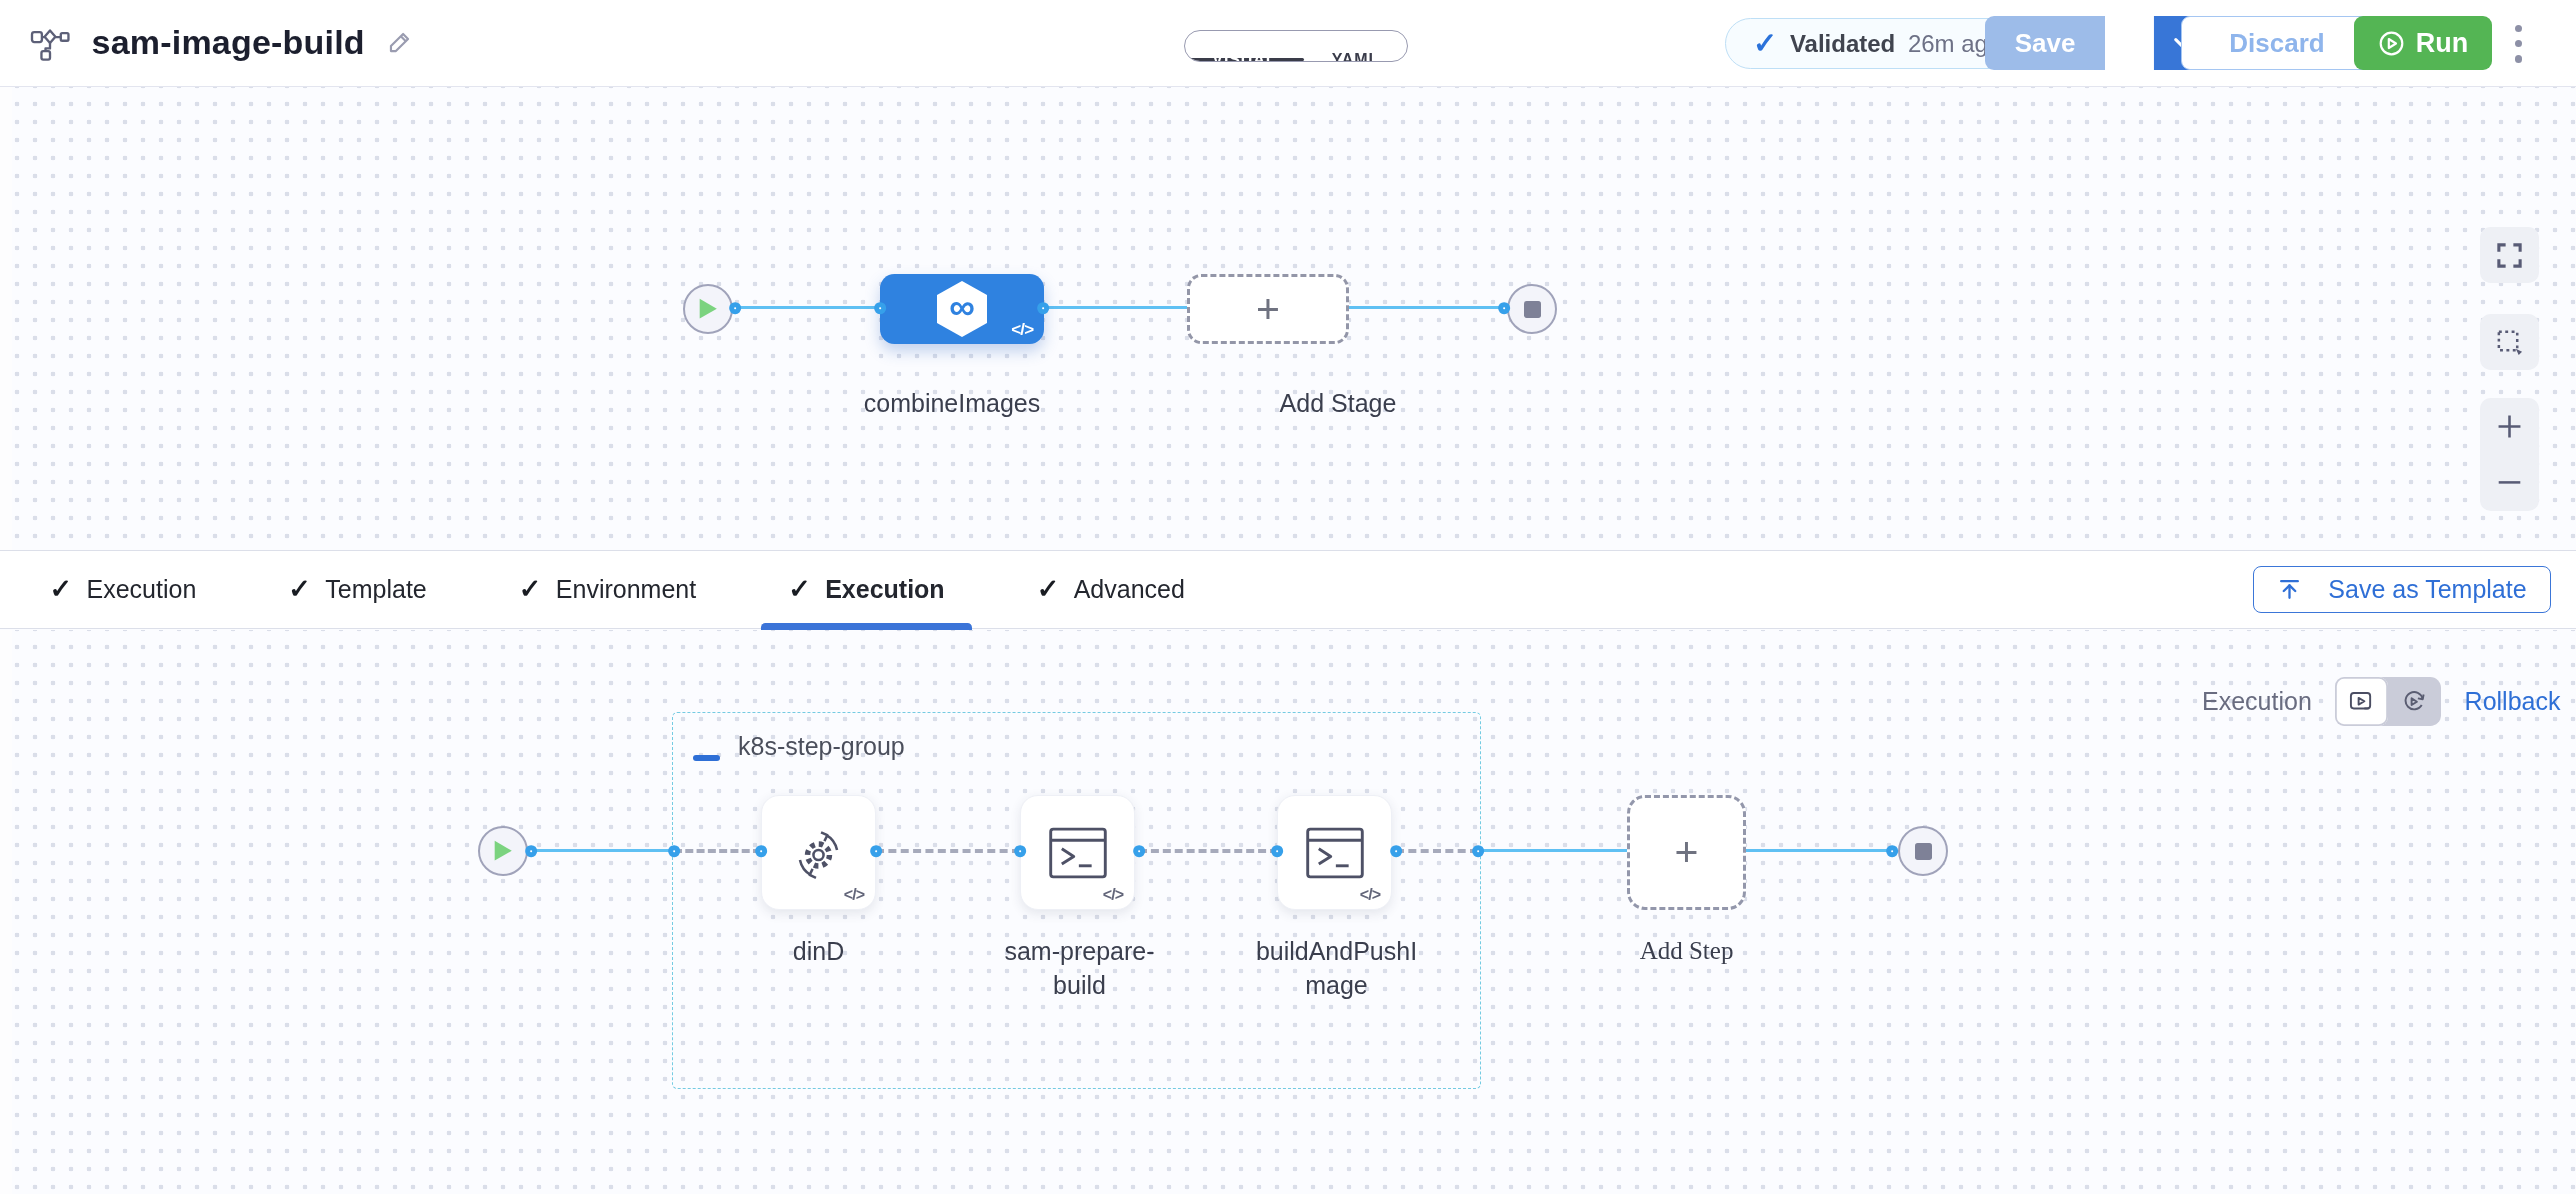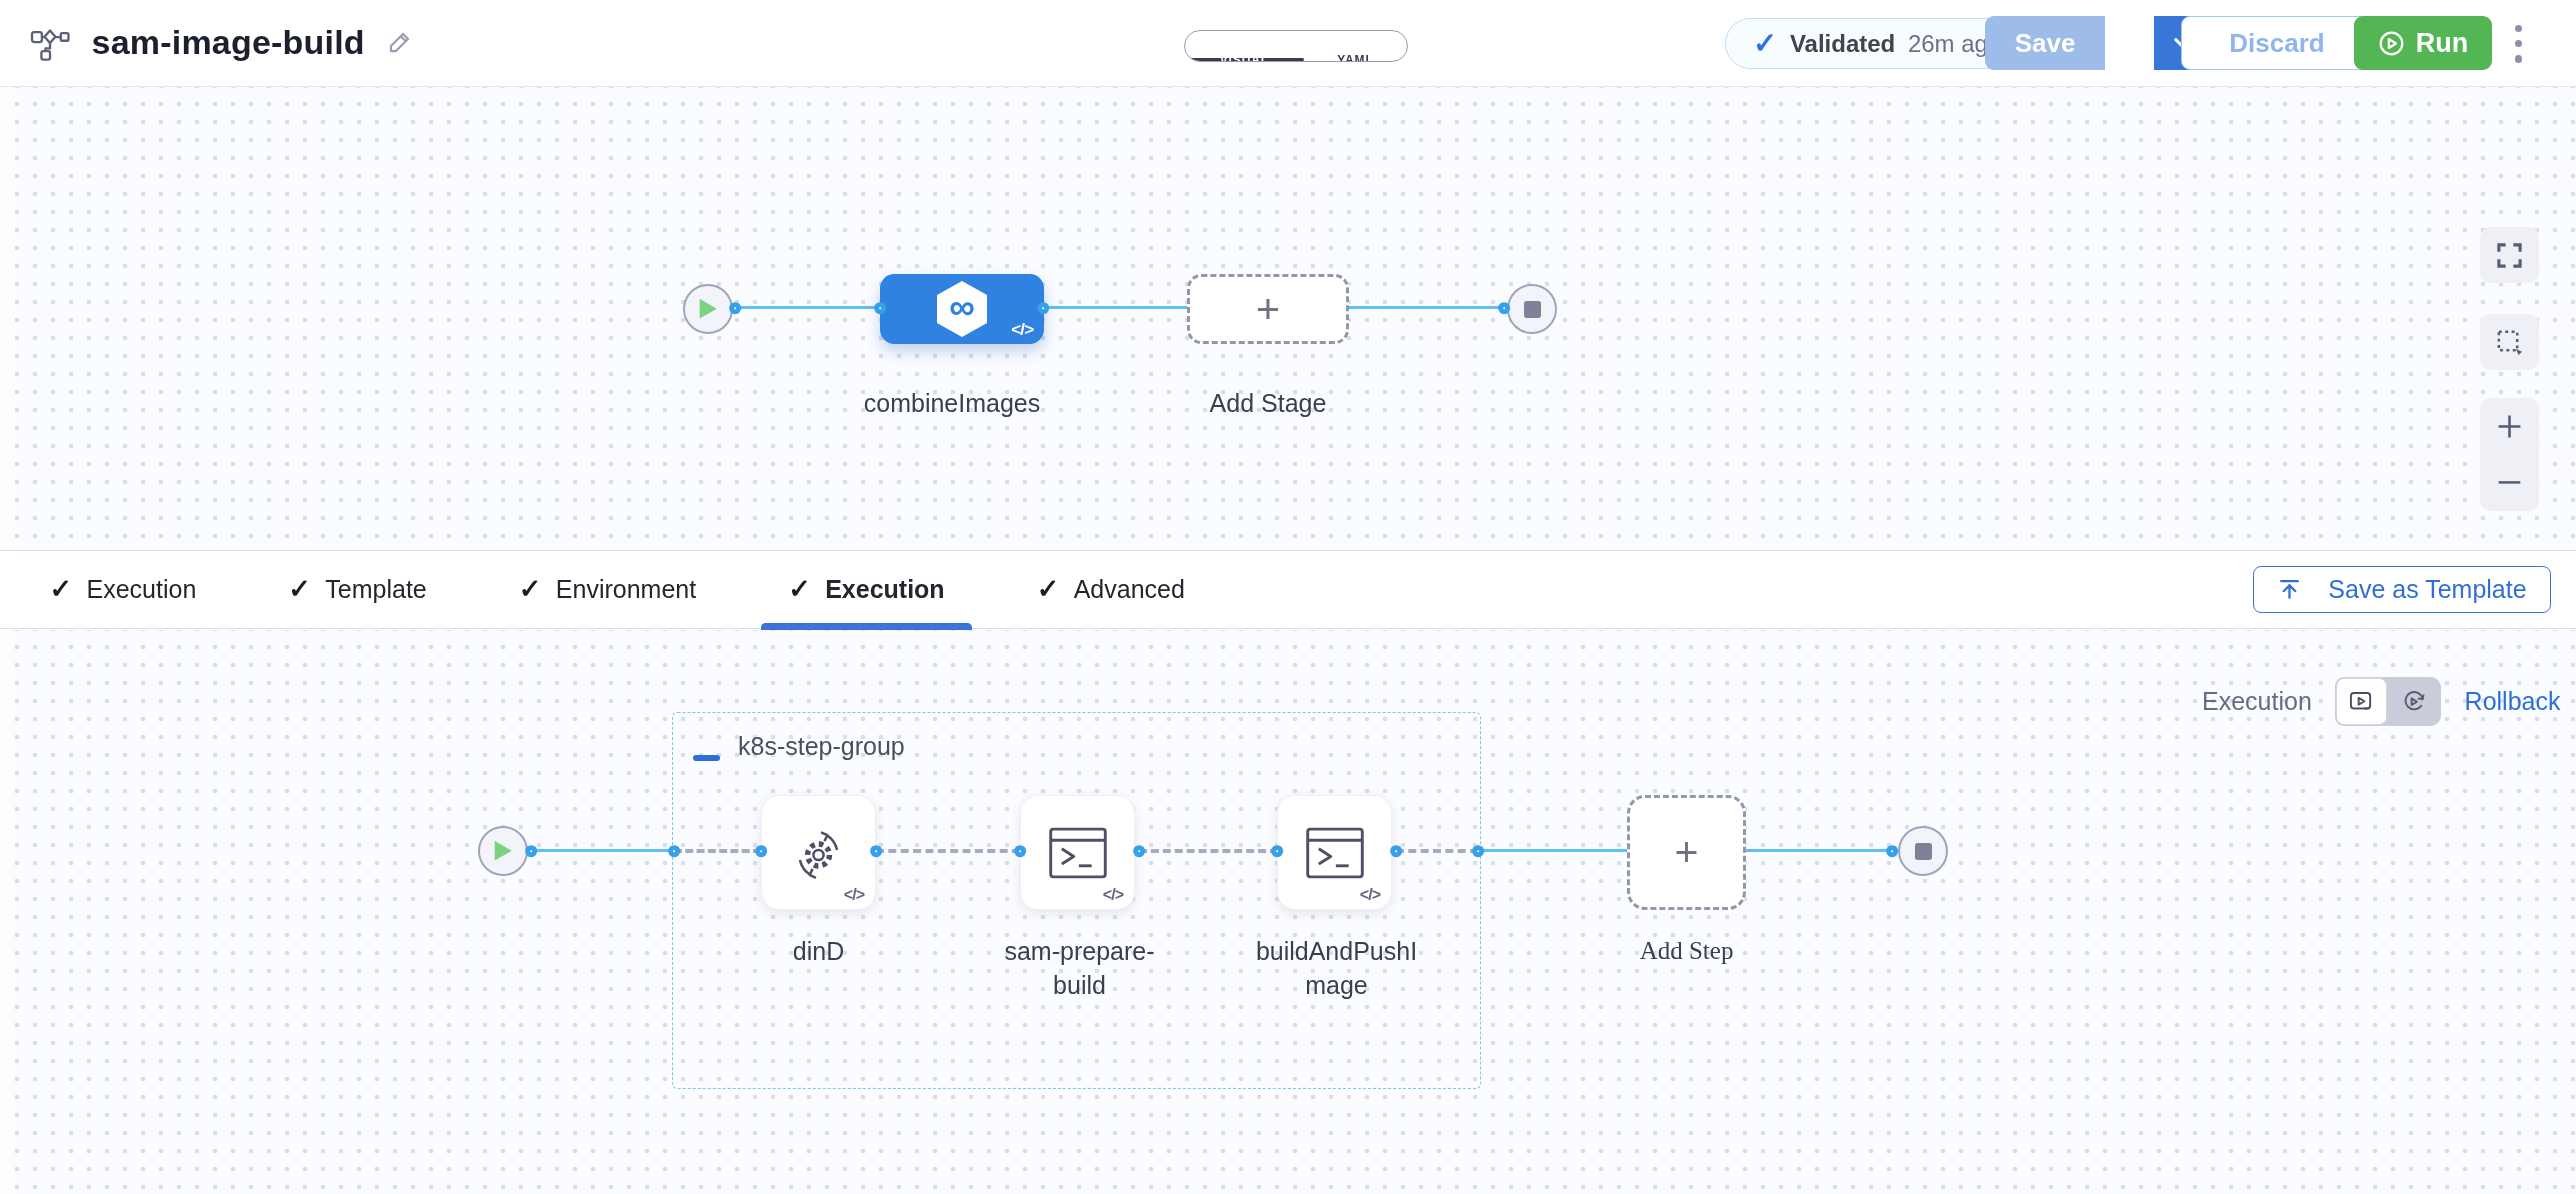--- a/index.html
+++ b/index.html
@@ -13,21 +13,21 @@
   }
   .header-left { position:absolute; left:30px; top:0; height:85px; display:flex; align-items:center; gap:21.6px; }
   .page-title { font-size:34px; font-weight:700; color:#1c1f2e; letter-spacing:0.2px; }
   .icon-btn { background:none; border:none; cursor:pointer; display:flex; align-items:center; }
 
   .mode-toggle {
     position:absolute; left:1184px; top:30px; width:224px; height:32px;
     border:1.8px solid #989ab0; border-radius:17px; background:#fff; display:flex; overflow:hidden;
   }
   .mode-seg { flex:1; display:flex; align-items:center; justify-content:center;
-    font-size:12px; font-weight:700; letter-spacing:0.9px; color:#3a3c4a; border:none; background:transparent; cursor:pointer;margin-top:27px; }
+    font-size:16px; font-weight:700; letter-spacing:0.9px; color:#3a3c4a; border:none; background:transparent; cursor:pointer;margin-top:27px; }
   .mode-seg.selected { background:#3a3c49; color:#ffffff; border-radius:15.3px; flex:1.15; }
 
   .validated-pill {
     position:absolute; left:1725px; top:18px; height:51px; padding:0 27px;
     border:1.8px solid #bedff6; background:#f7fcff; border-radius:26px;
     display:flex; align-items:center; gap:12.6px; cursor:pointer;
   }
   .validated-check { font-size:29px; font-weight:700; color:#2b72da; line-height:1; }
   .validated-label { font-size:24px; font-weight:700; color:#40444f; }
   .validated-time { font-size:24px; color:#6d7186; }
@@ -221,21 +221,21 @@
     <div class="node-circle" style="left:1507px; top:197px;">
       <div class="stop-square"></div>
     </div>
 
     <span class="port" style="left:735px; top:221px;"></span>
     <span class="port" style="left:880px; top:221px;"></span>
     <span class="port" style="left:1043px; top:221px;"></span>
     <span class="port" style="left:1504px; top:221px;"></span>
 
     <div class="node-label" style="left:862px; top:299px; width:180px;">combineImages</div>
-    <div class="node-label" style="left:1178px; top:299px; width:180px;">Add Stage</div>
+    <div class="node-label" style="left:1248px; top:299px; width:180px;">Add Stage</div>
 
     <button class="canvas-ctl" style="left:2480px; top:140px; height:56px;">
       <svg width="29" height="29" viewBox="0 0 30 30" fill="none" stroke="#585b75" stroke-width="3.2">
         <path d="M4 11 V4 H11 M19 4 H26 V11 M26 19 V26 H19 M11 26 H4 V19"></path>
       </svg>
     </button>
     <button class="canvas-ctl" style="left:2480px; top:227px; height:56px;">
       <svg width="29" height="29" viewBox="0 0 30 30">
         <rect x="4" y="4" width="19" height="19" fill="none" stroke="#585b75" stroke-width="2.6" stroke-dasharray="3 3.6"></rect>
         <path d="M21.5 21.5 L28 24.5 L24.5 28 Z" fill="#585b75"></path>

